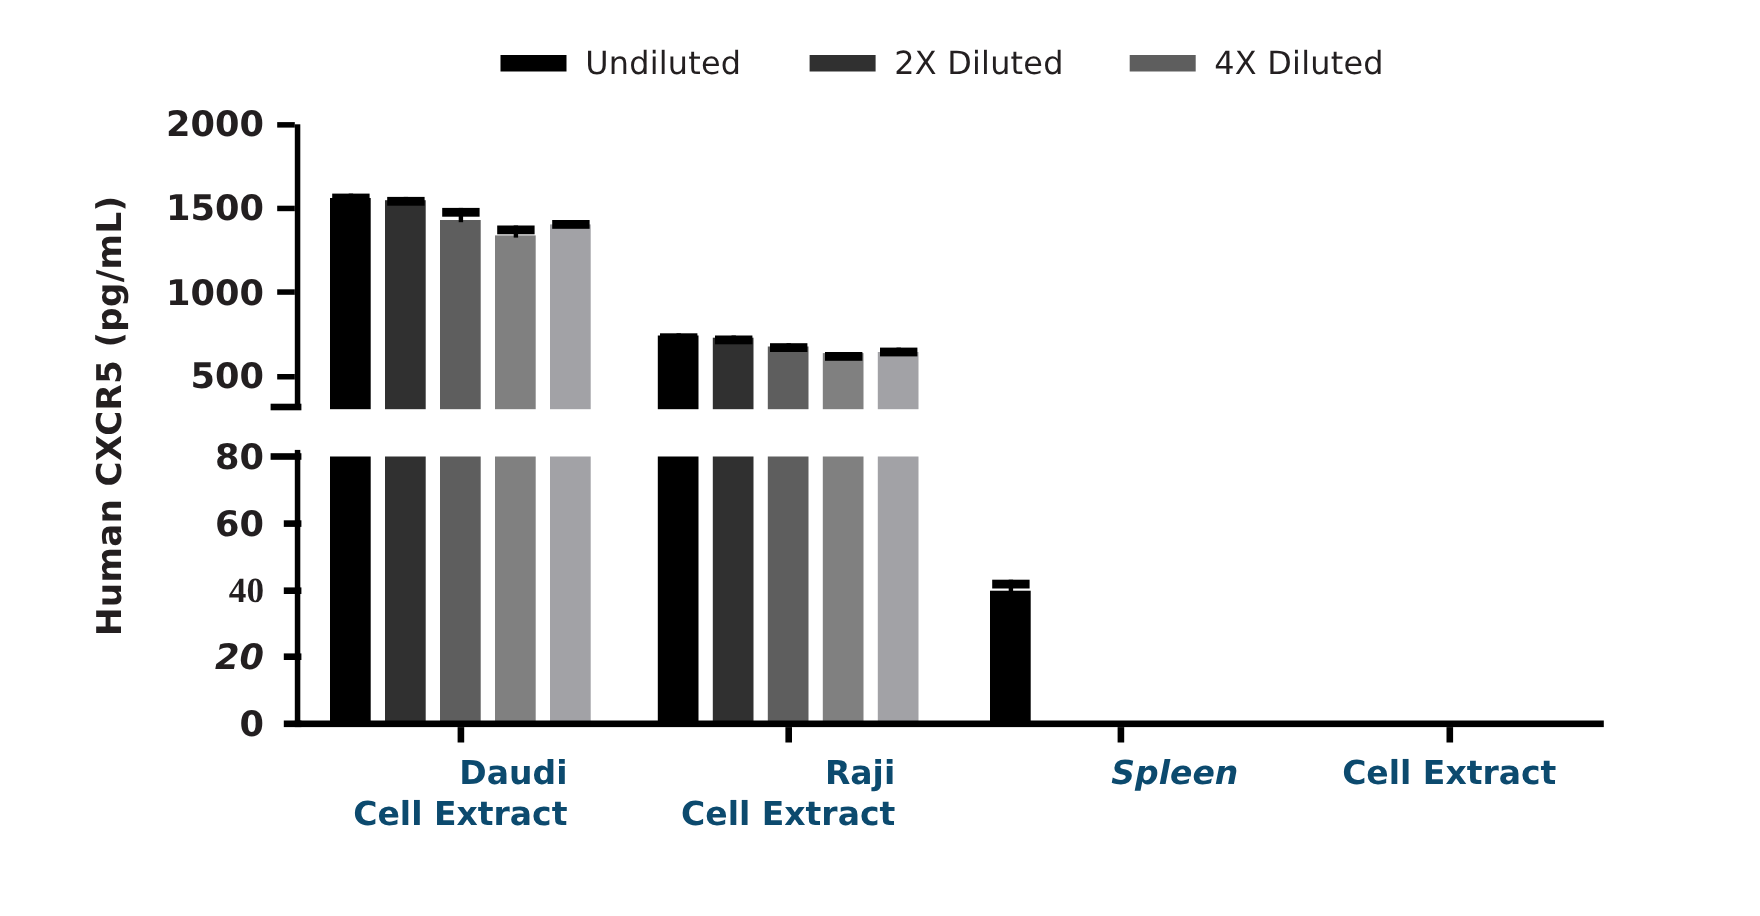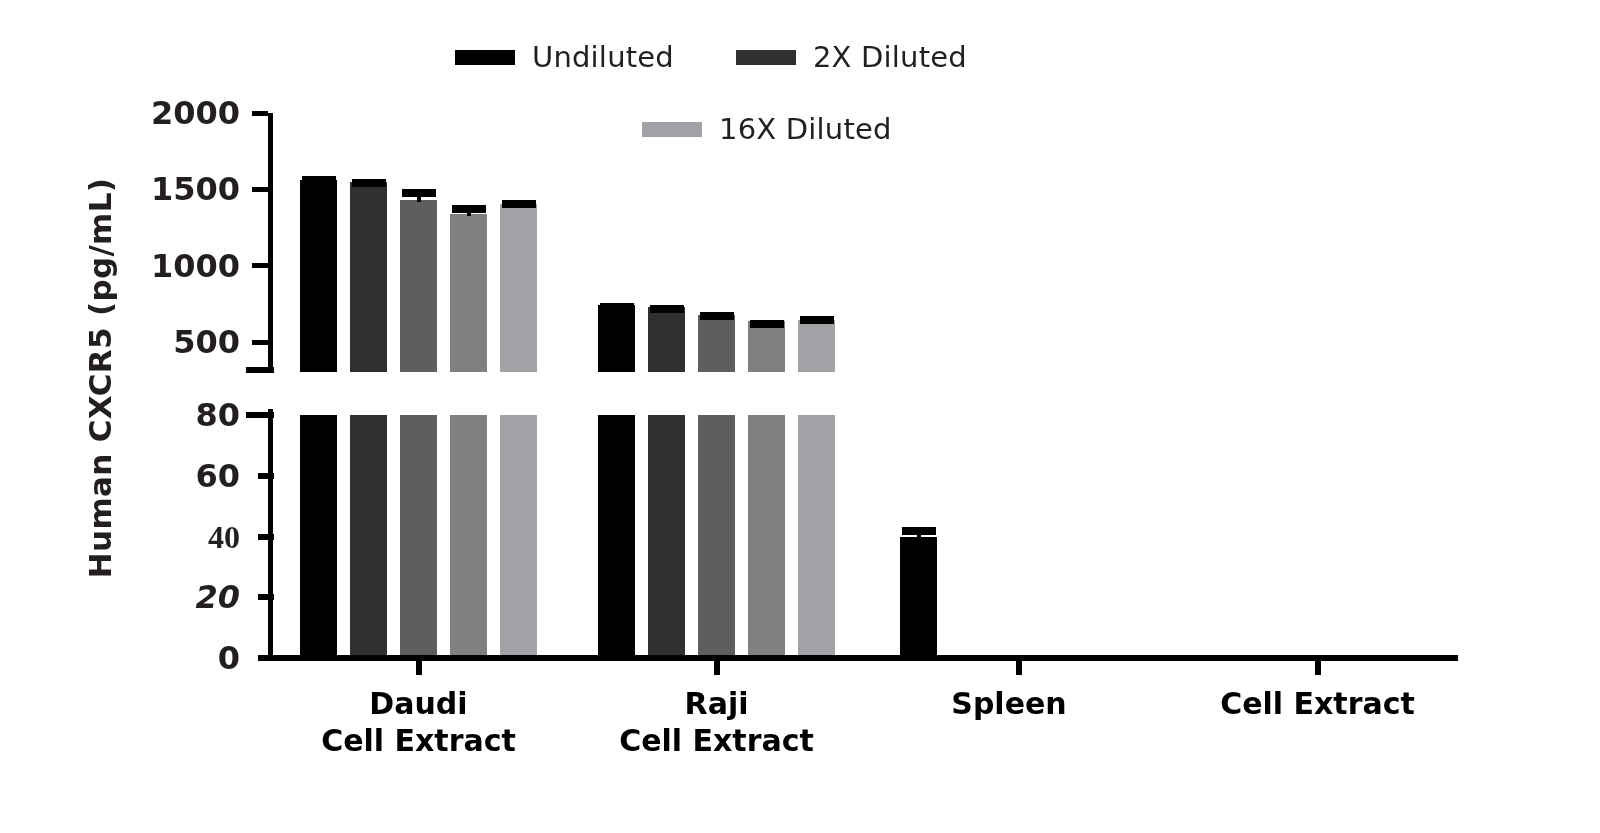--- a/index.html
+++ b/index.html
@@ -49,22 +49,22 @@
     position:absolute;text-align:right;
     font-size:32px;font-weight:bold;color:#231f20;
     font-family:"DejaVu Sans", sans-serif;
     transform:translateY(-50%);
   }
 
   
   #xaxis{position:absolute;left:268px;top:655px;width:1190px;height:6px;background:#000;}
   .xtickmark{position:absolute;top:661px;width:6px;height:14px;background:#000;}
   .xlabel{
-    position:absolute;top:686px;text-align:center;
-    font-size:30px;font-weight:bold;color:#000000;
+    position:absolute;top:686px;text-align:right;
+    font-size:30px;font-weight:bold;color:#0c4a6e;
     line-height:1.22;
     font-family:"DejaVu Sans", sans-serif;
     transform:translateX(-50%);
     white-space:nowrap;
   }
 
   
   .bar{position:absolute;}
   .errbar{position:absolute;background:#000;width:4px;}
   .errcap{position:absolute;background:#000;height:8px;}
@@ -79,27 +79,27 @@
       <div class="legend-item">
         <span class="legend-swatch" style="background:#000000"></span>
         <span class="legend-label">Undiluted</span>
       </div>
       <span class="lg-gap-a"></span>
       <div class="legend-item">
         <span class="legend-swatch" style="background:#303030"></span>
         <span class="legend-label">2X Diluted</span>
       </div>
       <span class="lg-gap-b"></span>
+      <div class="legend-item">
+        <span class="legend-swatch" style="background:#5e5e5e"></span>
+        <span class="legend-label">4X Diluted</span>
+      </div>
     </div>
     <div class="legend-row r2">
       <span class="lg-gap-c"></span>
-      <div class="legend-item">
-        <span class="legend-swatch" style="background:#a2a2a6"></span>
-        <span class="legend-label">16X Diluted</span>
-      </div>
     </div>
   </div>
 
   <div class="ytitle">Human CXCR5 (pg/mL)</div>
 
   <div id="plot-layer">
       <div class="axis-line yspine" style="left: 268px; top: 113px; height: 259px; width: 5px;"></div>
       <div class="ytick" style="left: 252px; top: 110.5px;"></div>
       <div class="ylabel" style="left: 100px; width: 140px; top: 113px;">2000</div>
       <div class="ytick" style="left: 252px; top: 186.833px;"></div>
@@ -171,21 +171,21 @@
       <div class="xlabel" style="left: 418.5px;">
         <div>Daudi</div>
         <div>Cell Extract</div>
       </div>
       <div class="xtickmark" style="left: 713.5px;"></div>
       <div class="xlabel" style="left: 716.5px;">
         <div>Raji</div>
         <div>Cell Extract</div>
       </div>
       <div class="xtickmark" style="left: 1015.5px;"></div>
-      <div class="xlabel" style="left: 1009px;">
+      <div class="xlabel" style="left: 1068px; font-style: italic;">
         <div>Spleen</div>
       </div>
       <div class="xtickmark" style="left: 1314.5px;"></div>
       <div class="xlabel" style="left: 1317.5px;">
         <div>Cell Extract</div>
       </div>
     </div>
 
 </div>
 

